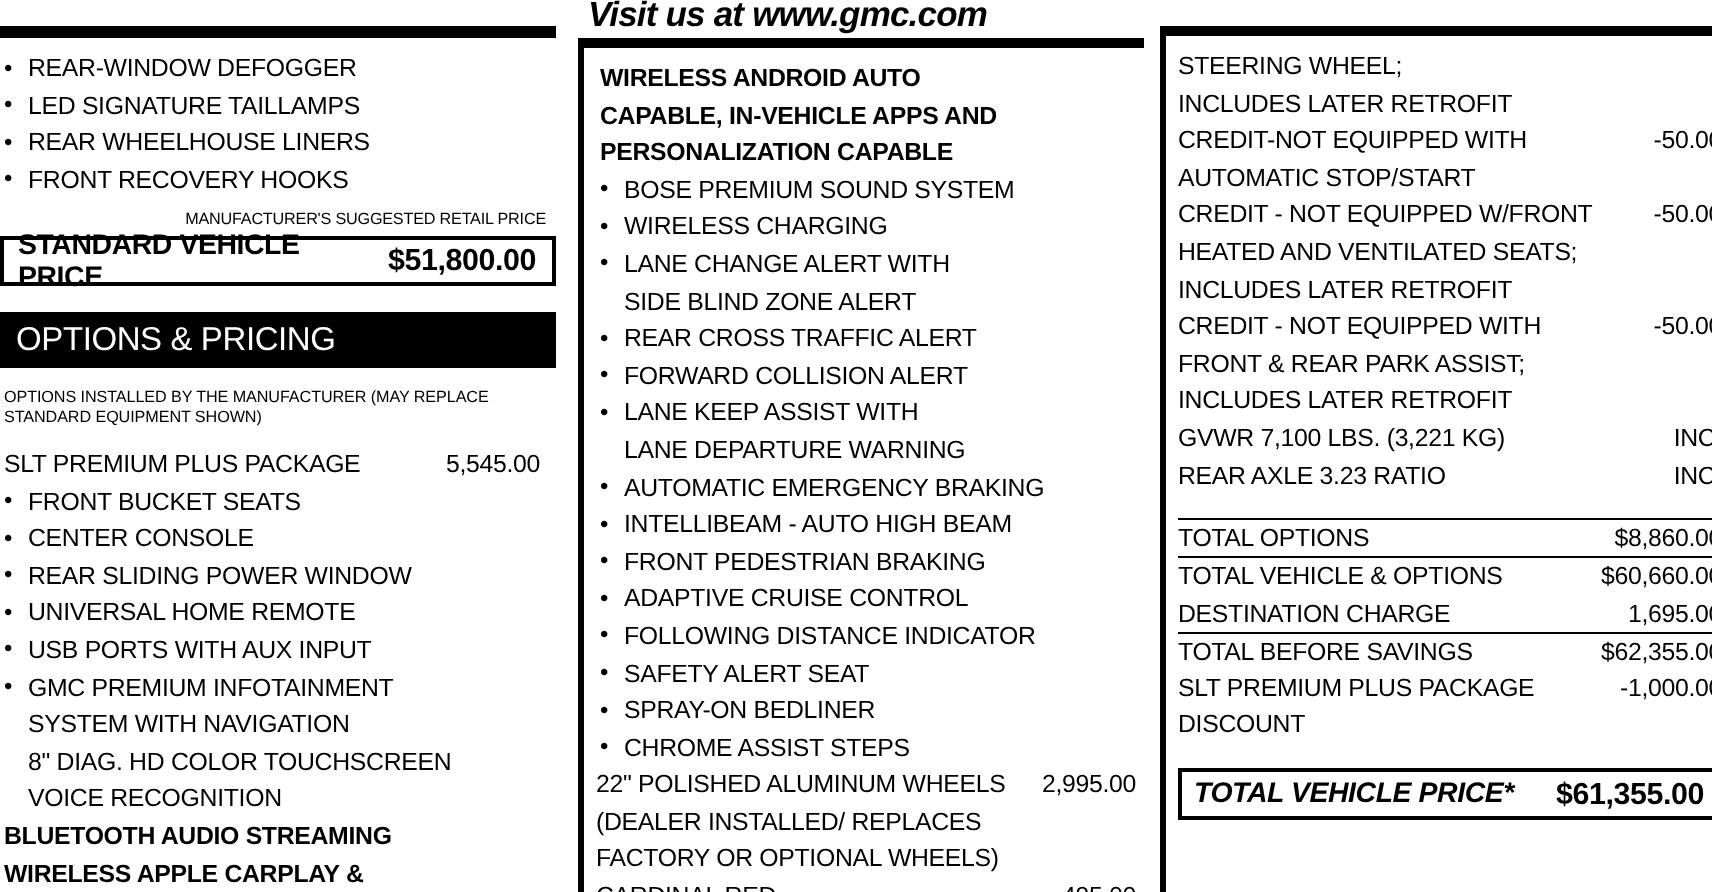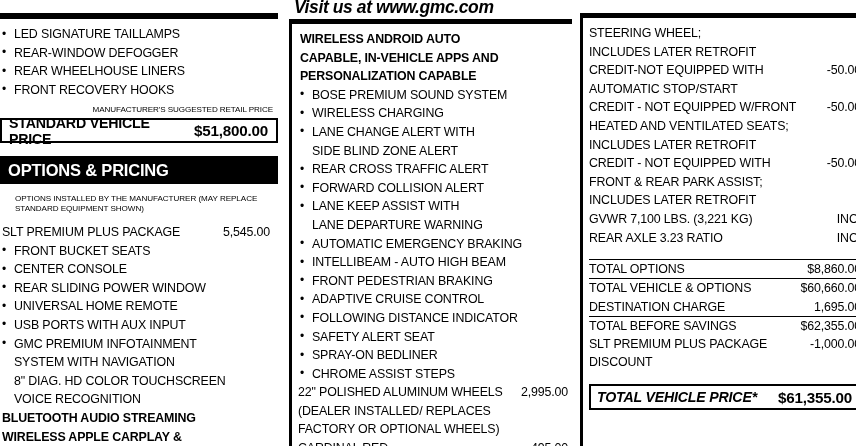--- a/index.html
+++ b/index.html
@@ -112,29 +112,29 @@
     color: #ffffff;
     height: 28px;
     margin-top: 13px;
     display: flex;
     align-items: center;
     padding-left: 8px;
     box-sizing: border-box;
   }
   .section-banner span {
     font-size: 16.5px;
-    font-weight: bold;
+    font-weight: normal;
     letter-spacing: -0.2px;
   }
 
   .subnote {
     font-size: 8.1px;
     line-height: 9.8px;
     margin-top: 10px;
-    padding-left: 15px;
+    padding-left: 2px;
     letter-spacing: -0.05px;
   }
 
   .opt-row {
     display: flex;
     justify-content: space-between;
     font-size: 12.4px;
     line-height: 18.6px;
     padding-left: 2px;
     padding-right: 8px;
@@ -263,22 +263,22 @@
 </head>
 <body>
 
 <div class="sticker">
 
   <div class="col1">
     <div class="col1-topbar"></div>
     <div class="col1-body">
 
       <ul class="feature-list" id="std-features">
+          <li class="bullet-item">REAR-WINDOW DEFOGGER</li>
           <li class="bullet-item">LED SIGNATURE TAILLAMPS</li>
-          <li class="bullet-item">REAR-WINDOW DEFOGGER</li>
           <li class="bullet-item">REAR WHEELHOUSE LINERS</li>
           <li class="bullet-item">FRONT RECOVERY HOOKS</li>
         </ul>
 
       <div class="msrp-caption">MANUFACTURER'S SUGGESTED RETAIL PRICE</div>
 
       <div class="price-box">
         <span class="label">STANDARD VEHICLE PRICE</span>
         <span class="value">$51,800.00</span>
       </div>

